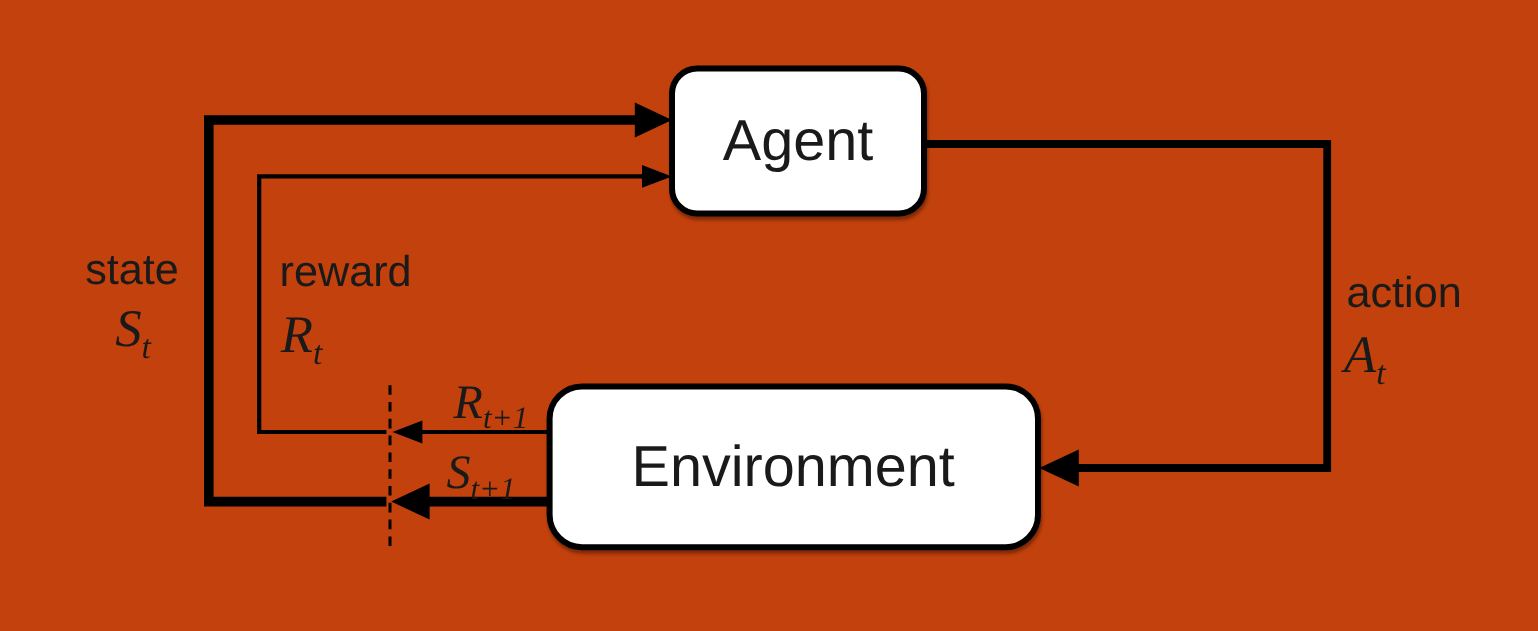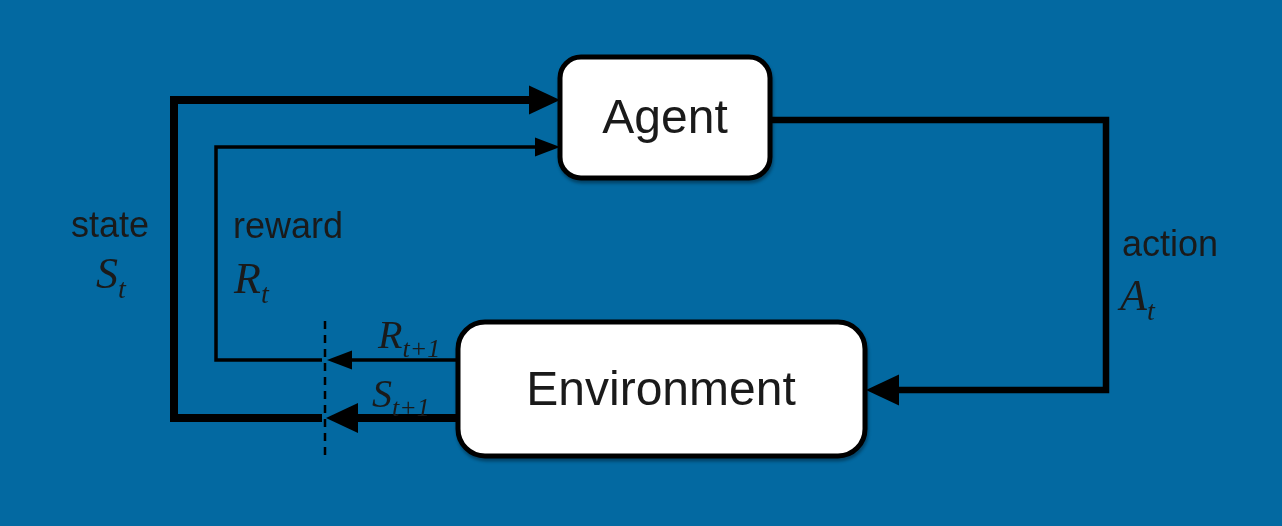--- a/index.html
+++ b/index.html
@@ -8,21 +8,21 @@
     width: 1282px;
     height: 526px;
     background: #ffffff;
     font-family: "Liberation Sans", sans-serif;
     overflow: hidden;
   }
   .stage {
     position: relative;
     width: 1282px;
     height: 526px;
-    background: #0369a1;
+    background: #c2410c;
   }
   svg { display: block; }
 
   .node-box {
     fill: #ffffff;
     stroke: #000000;
     stroke-width: 5;
     filter: drop-shadow(1.5px 3px 1.5px rgba(0,0,0,0.35));
   }
   .node-label {

